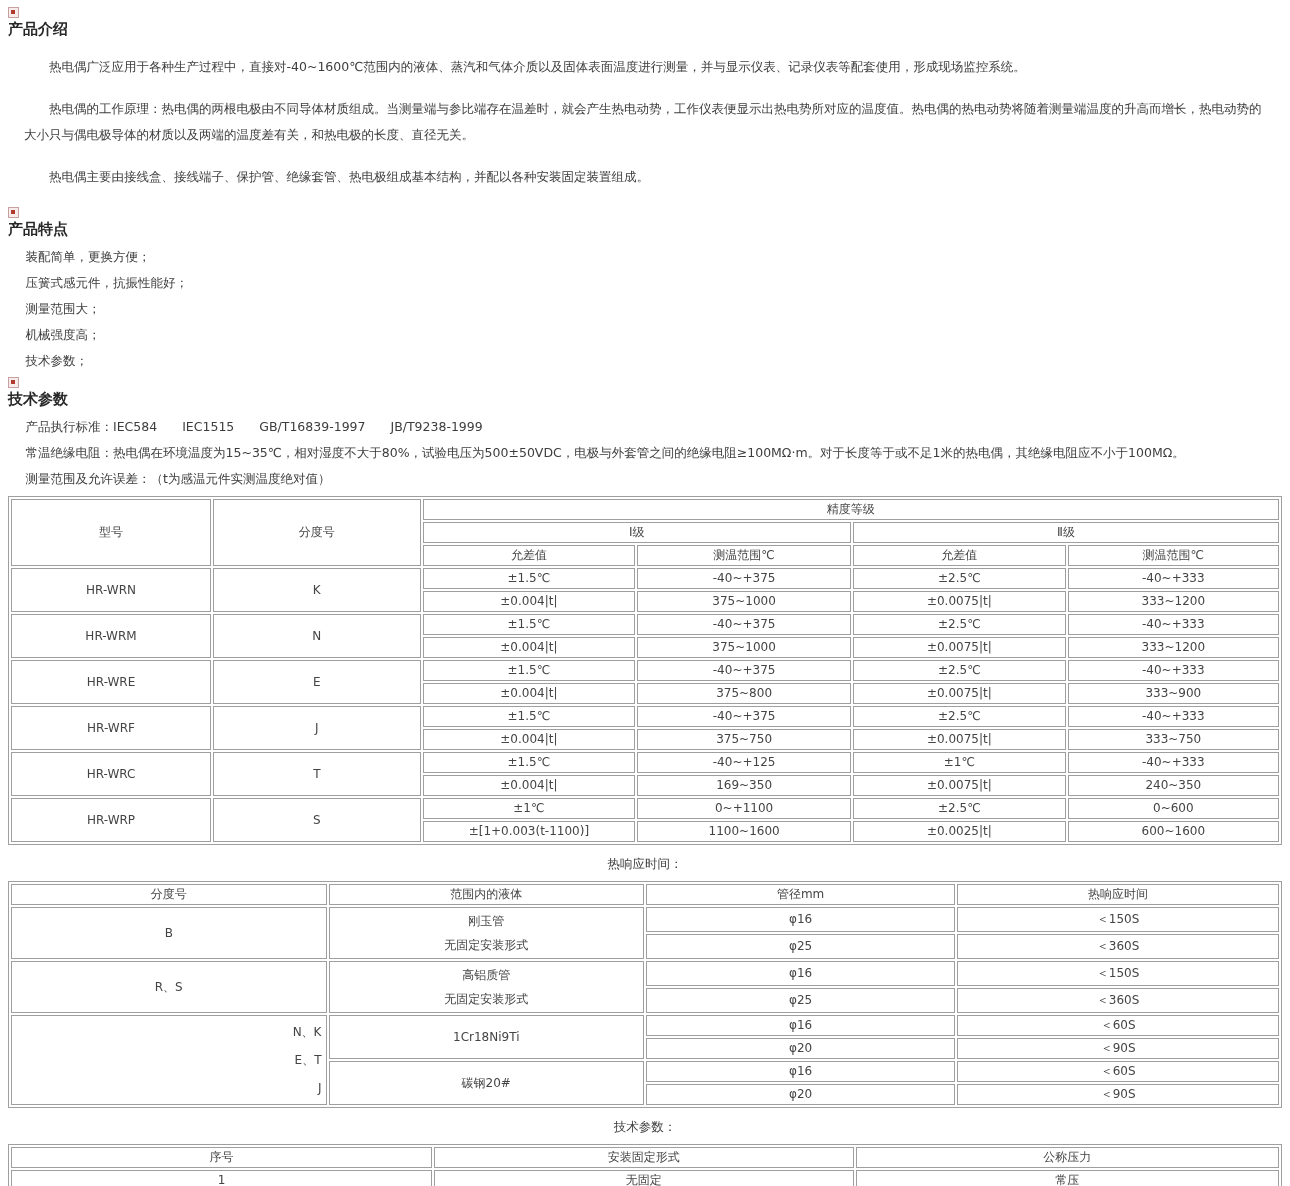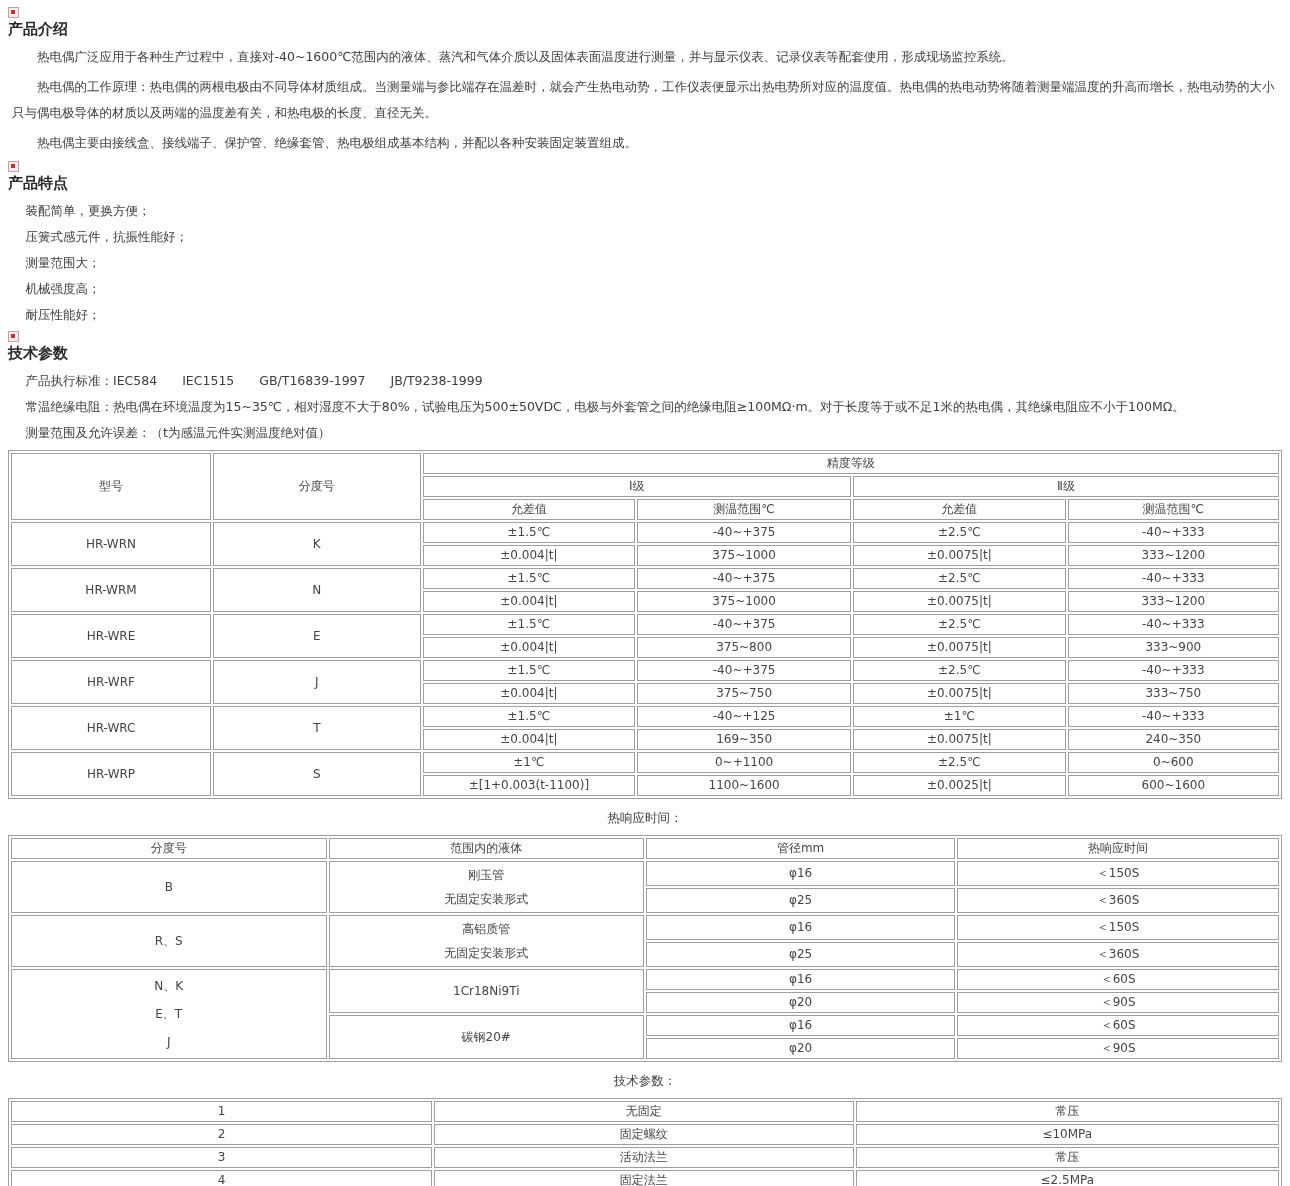--- a/index.html
+++ b/index.html
@@ -17,21 +17,21 @@
     border:1px solid #c9a0a0; background:#f7ecec; position:relative;
   }
   .broken-icon::after {
     content:""; position:absolute; left:2px; top:2px; width:4px; height:4px;
     background:#b03a2e;
   }
   .section-heading {
     font-size:15px; font-weight:bold; color:#282828;
     margin:0 0 6px 0; line-height:18px;
   }
-  .para { margin:4px; text-indent:2em; line-height:26px; }
+  .para { margin:16px; text-indent:2em; line-height:26px; }
   .feature-line, .tech-line { padding-left:1.4em; line-height:26px; }
   .table-label { line-height:26px; margin-top:6px;text-align:center; }
 
   table {
     width:100%; table-layout:fixed;
     border-collapse:separate; border-spacing:2px;
     border:1px solid #9f9f9f;
     margin-top:4px;
     background:#ffffff;
   }
@@ -41,42 +41,42 @@
     text-align:center;
     font-weight:normal;
     font-size:12px;
     color:#444444;
     height:17px; line-height:17px;
     overflow:hidden; white-space:nowrap;
   }
   td.left, th.left { text-align:left; }
   td.mat-cell div { line-height:24px; text-align:center; }
   td.grad3-cell { vertical-align:middle; }
-  td.grad3-cell div { line-height:28px; text-align:center; }
+  td.grad3-cell div { line-height:28px; text-align:right; }
 </style>
 </head>
 <body>
 
 <div class="marker-row">
   <span class="broken-icon"></span>
 </div>
 <div class="section-heading">产品介绍</div>
 <p class="para">热电偶广泛应用于各种生产过程中，直接对-40~1600℃范围内的液体、蒸汽和气体介质以及固体表面温度进行测量，并与显示仪表、记录仪表等配套使用，形成现场监控系统。</p>
 <p class="para">热电偶的工作原理：热电偶的两根电极由不同导体材质组成。当测量端与参比端存在温差时，就会产生热电动势，工作仪表便显示出热电势所对应的温度值。热电偶的热电动势将随着测量端温度的升高而增长，热电动势的大小只与偶电极导体的材质以及两端的温度差有关，和热电极的长度、直径无关。</p>
 <p class="para">热电偶主要由接线盒、接线端子、保护管、绝缘套管、热电极组成基本结构，并配以各种安装固定装置组成。</p>
 
 <div class="marker-row">
   <span class="broken-icon"></span>
 </div>
 <div class="section-heading">产品特点</div>
 <div class="feature-line">装配简单，更换方便；</div>
 <div class="feature-line">压簧式感元件，抗振性能好；</div>
 <div class="feature-line">测量范围大；</div>
 <div class="feature-line">机械强度高；</div>
-<div class="feature-line">耐压性能好；</div>
+<div class="feature-line">技术参数；</div>
 
 <div class="marker-row">
   <span class="broken-icon"></span>
 </div>
 <div class="section-heading">技术参数</div>
 <div class="tech-line">产品执行标准：IEC584　　IEC1515　　GB/T16839-1997　　JB/T9238-1999</div>
 <div class="tech-line">常温绝缘电阻：热电偶在环境温度为15~35℃，相对湿度不大于80%，试验电压为500±50VDC，电极与外套管之间的绝缘电阻≥100MΩ·m。对于长度等于或不足1米的热电偶，其绝缘电阻应不小于100MΩ。</div>
 <div class="tech-line">测量范围及允许误差：（t为感温元件实测温度绝对值）</div>
 
 <table>
@@ -268,20 +268,25 @@
   </table>
 
 <div class="table-label">技术参数：</div>
 <table>
   <colgroup>
     <col style="width:33.3%">
       <col style="width:33.2%">
       <col style="width:33.5%">
   </colgroup>
   <tbody>
+      <tr>
+    <th>序号</th>
+    <th>安装固定形式</th>
+    <th>公称压力</th>
+  </tr>
   <tr>
     <td>1</td>
     <td>无固定</td>
     <td>常压</td>
   </tr>
   <tr>
     <td>2</td>
     <td>固定螺纹</td>
     <td>≤10MPa</td>
   </tr>

